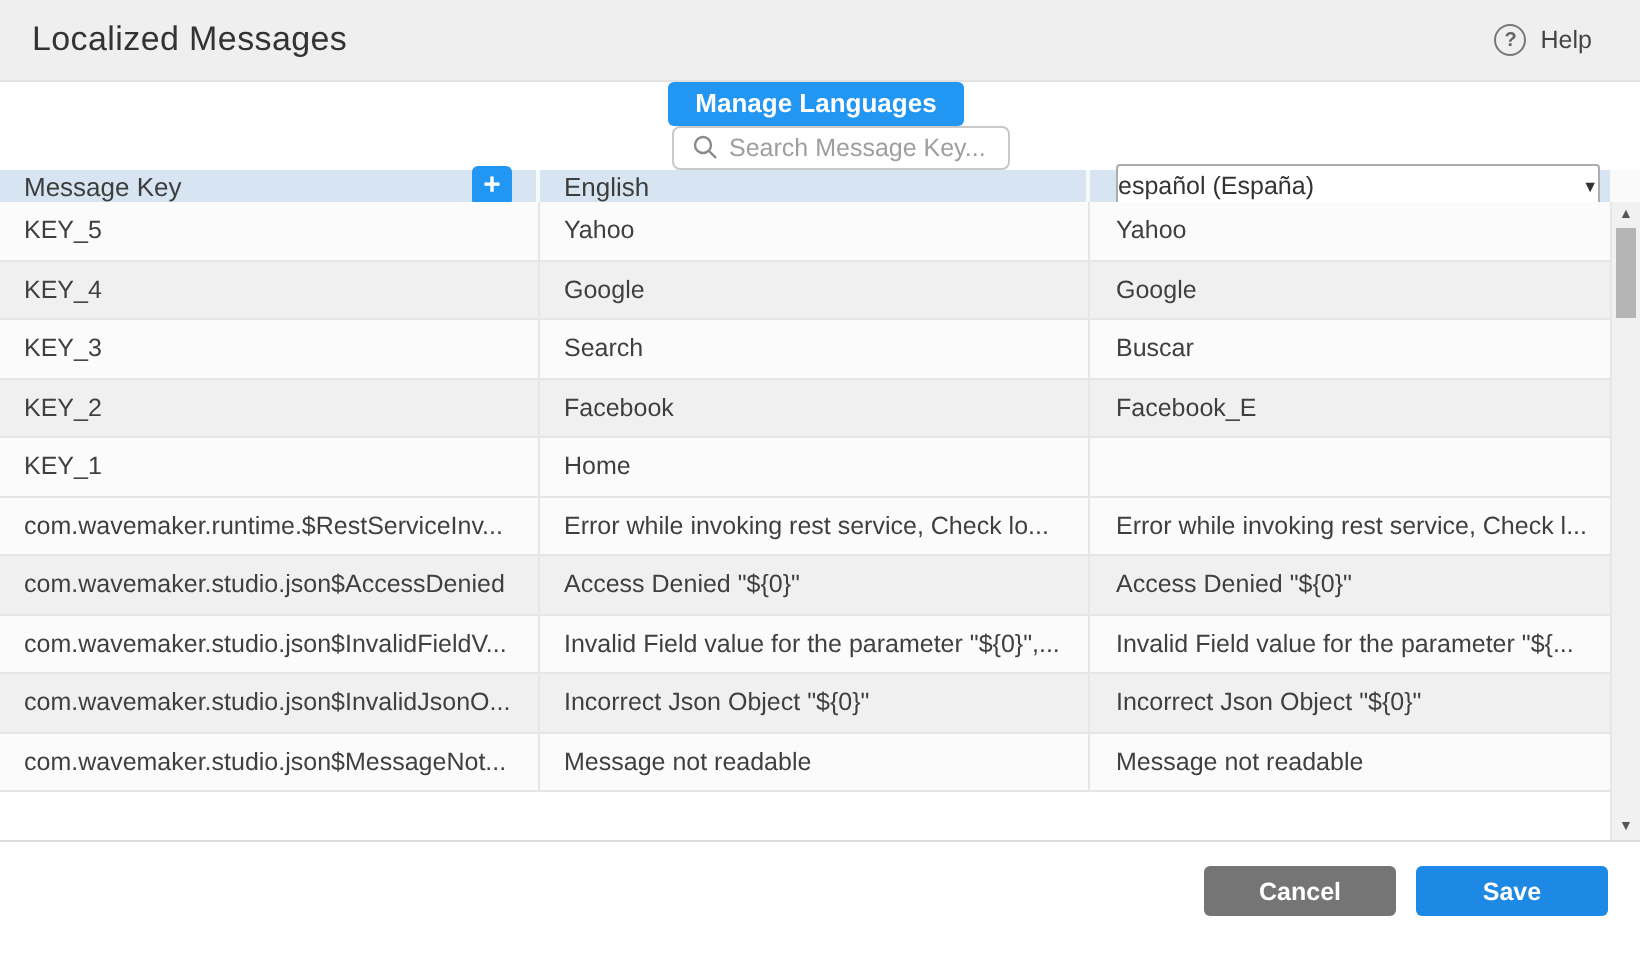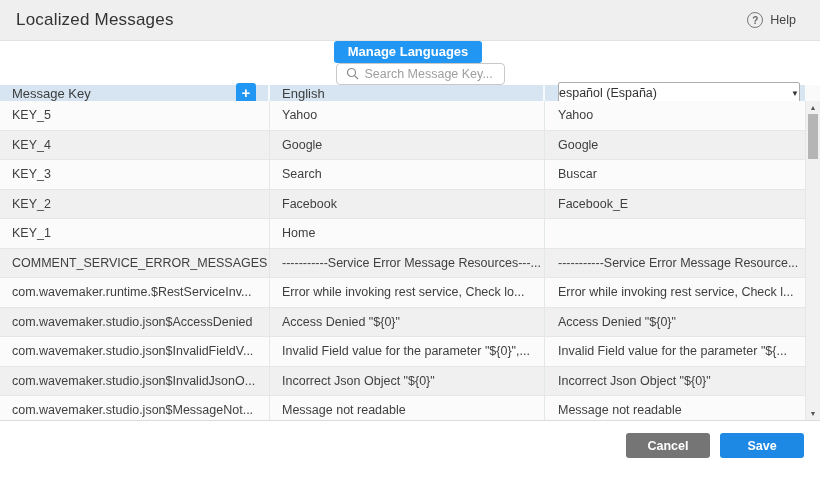--- a/index.html
+++ b/index.html
@@ -105,21 +105,21 @@
     position:absolute; top:13px; left:2px; width:10px; height:45px;
     background:#b5b5b5; cursor:grab;
   }
 
   
   .footer {
     height:49px; background:#fff; display:flex; justify-content:flex-end;
     align-items:flex-start; gap:10px; padding:12px 16px 0 0;
   }
   .btn-footer {
-    width:84px; height:25px; border:none; border-radius:3px;
+    width:96px; height:25px; border:none; border-radius:3px;
     color:#fff; font-family:inherit; font-size:12.5px; font-weight:bold; cursor:pointer;
   }
   .btn-cancel { background:var(--cancel); }
   .btn-save { background:var(--save); }
 </style>
 </head>
 <body style="--accent: #2196f3; --save: #1e88e5; --cancel: #757575; --thead: #d6e5f1;">
 
 <div class="titlebar">
   <div class="title">Localized Messages</div>
@@ -183,25 +183,20 @@
     <div class="cell c-key">KEY_2</div>
     <div class="cell c-en">Facebook</div>
     <div class="cell c-tr">Facebook_E</div>
   </div>
 
   <div class="row">
     <div class="cell c-key">KEY_1</div>
     <div class="cell c-en">Home</div>
   </div>
 
-  <div class="row alt">
-    <div class="cell c-key">COMMENT_SERVICE_ERROR_MESSAGES</div>
-    <div class="cell c-en">-----------Service Error Message Resources---...</div>
-    <div class="cell c-tr">-----------Service Error Message Resource...</div>
-  </div>
 
   <div class="row">
     <div class="cell c-key">com.wavemaker.runtime.$RestServiceInv...</div>
     <div class="cell c-en">Error while invoking rest service, Check lo...</div>
     <div class="cell c-tr">Error while invoking rest service, Check l...</div>
   </div>
 
   <div class="row alt">
     <div class="cell c-key">com.wavemaker.studio.json$AccessDenied</div>
     <div class="cell c-en">Access Denied "${0}"</div>

